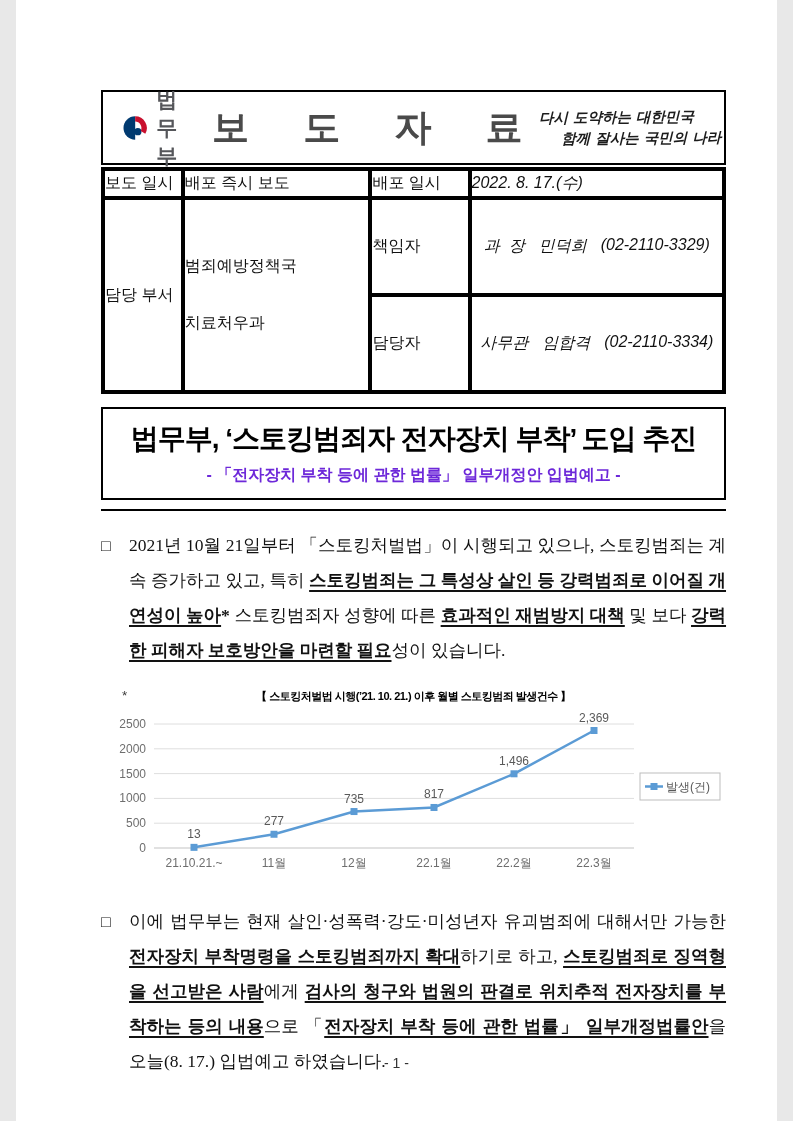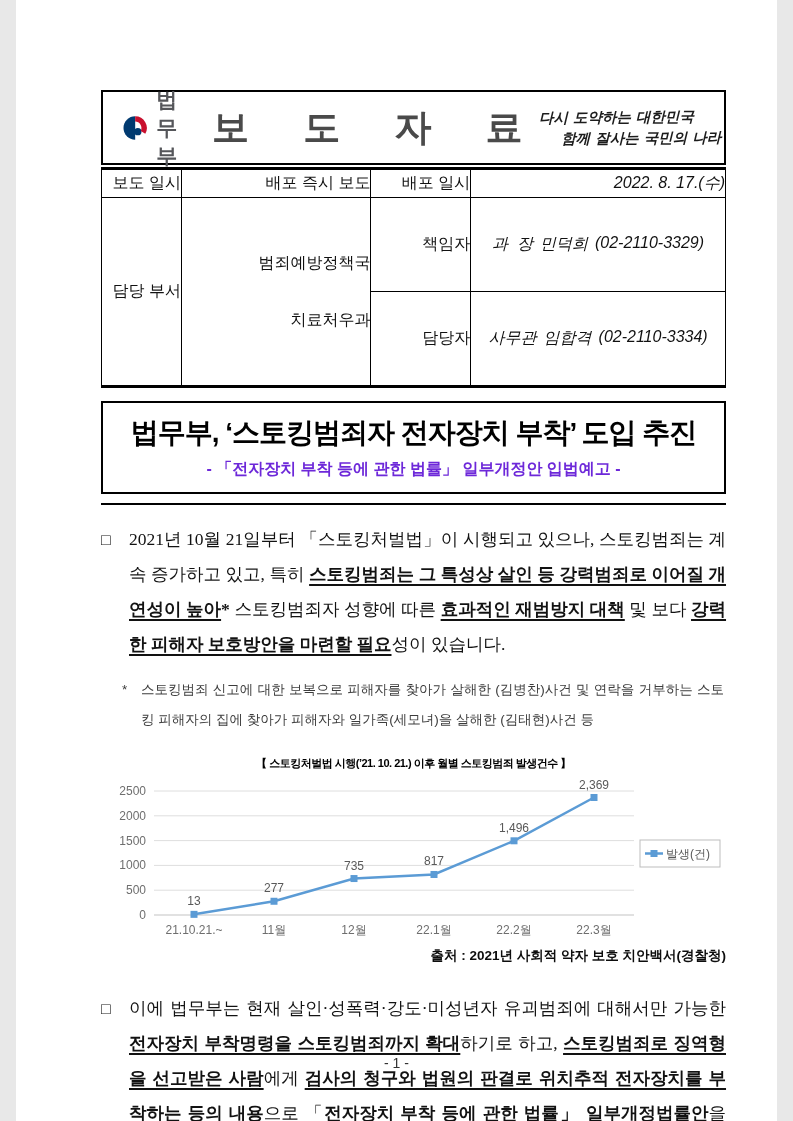--- a/index.html
+++ b/index.html
@@ -34,29 +34,29 @@
   .slogan .line2 { padding-left:22px; }
 
   
   table.info-table {
     width:100%; border-collapse:collapse; margin-top:2px;
     border-top:3px solid #000; border-bottom:3px solid #000;
     border-left:1.5px solid #000; border-right:1.5px solid #000;
     font-size:16px;
   }
   table.info-table th, table.info-table td {
-    border:1px solid #000000; text-align:right; vertical-align:middle;
+    border:4px solid #000000; text-align:left; vertical-align:middle;
     font-weight:normal; height:29px; white-space:pre;
   }
   table.info-table .c1 { width:80px; }
   table.info-table .c2 { width:190px; }
   table.info-table .c3 { width:100px; }
   table.info-table .c4 { width:255px;font-style:italic; }
   .bold { font-weight:bold; }
-  .contact { display:flex; justify-content:center; gap:7px; }
+  .contact { display:flex; justify-content:center; gap:14px; }
 
   
   .title-box {
     margin-top:13px; border:2.5px solid #000; text-align:center;
     padding:11px 4px 12px;
   }
   .main-title {
     font-size:28px; font-weight:900; letter-spacing:-1px; color:#000;
     white-space:nowrap;
   }
@@ -168,21 +168,20 @@
 
     <hr class="rule">
 
     <div class="para">
       <span class="bullet">□</span>
       <span><span>2021년 10월 21일부터 「스토킹처벌법」이 시행되고 있으나, 스토킹범죄는 계속 증가하고 있고, 특히 </span><span class="b u">스토킹범죄는 그 특성상 살인 등 강력범죄로 이어질 개연성이 높아</span><span class="b">*</span><span> 스토킹범죄자 성향에 따른 </span><span class="b u">효과적인 재범방지 대책</span><span> 및 보다 </span><span class="b u">강력한 피해자 보호방안을 마련할 필요</span><span>성이 있습니다.</span></span>
     </div>
 
     <div class="footnote">
       <span class="marker">*</span>
-      <span>스토킹범죄 신고에 대한 보복으로 피해자를 찾아가 살해한 (김병찬)사건 및 연락을 거부하는 스토킹 피해자의 집에 찾아가 피해자와 일가족(세모녀)을 살해한 (김태현)사건 등</span>
     </div>
 
     <div class="chart-block">
       <div class="chart-title">【 스토킹처벌법 시행(’21. 10. 21.) 이후 월별 스토킹범죄 발생건수 】</div>
       <svg class="chart-svg" width="620" height="166" viewBox="0 0 620 166">
           <line x1="50" y1="136" x2="530" y2="136" stroke="#c3c3c3" stroke-width="1"></line>
           <text x="42" y="140" text-anchor="end" class="tick">0</text>
           <line x1="50" y1="111.2" x2="530" y2="111.2" stroke="#dedede" stroke-width="1"></line>
           <text x="42" y="115.2" text-anchor="end" class="tick">500</text>
           <line x1="50" y1="86.4" x2="530" y2="86.4" stroke="#dedede" stroke-width="1"></line>
@@ -210,21 +209,20 @@
           <text x="330" y="86.4768" text-anchor="middle" class="dlabel">817</text>
           <rect x="406.5" y="58.2984" width="7" height="7" fill="#5B9BD5"></rect>
           <text x="410" y="52.7984" text-anchor="middle" class="dlabel">1,496</text>
           <rect x="486.5" y="14.997600000000006" width="7" height="7" fill="#5B9BD5"></rect>
           <text x="490" y="9.497600000000006" text-anchor="middle" class="dlabel">2,369</text>
           <rect x="536" y="61" width="80" height="27" fill="#fff" stroke="#bdbdbd"></rect>
           <line x1="541" y1="74.5" x2="559" y2="74.5" stroke="#5B9BD5" stroke-width="2.5"></line>
           <rect x="546.5" y="71" width="7" height="7" fill="#5B9BD5"></rect>
           <text x="562" y="79" class="dlabel">발생(건)</text>
         </svg>
-      <div class="chart-source">출처 : 2021년 사회적 약자 보호 치안백서(경찰청)</div>
     </div>
 
     <div class="para" style="margin-top:26px;">
       <span class="bullet">□</span>
       <span><span>이에 법무부는 현재 살인·성폭력·강도·미성년자 유괴범죄에 대해서만 가능한 </span><span class="b u">전자장치 부착명령을 스토킹범죄까지 확대</span><span>하기로 하고, </span><span class="b u">스토킹범죄로 징역형을 선고받은 사람</span><span>에게 </span><span class="b u">검사의 청구와 법원의 판결로 위치추적 전자장치를 부착하는 등의 내용</span><span>으로 「</span><span class="b u">전자장치 부착 등에 관한 법률」 일부개정법률안</span><span>을 오늘(8. 17.) 입법예고 하였습니다.</span></span>
     </div>
 
   </div>
 
   <div class="page-num">- 1 -</div>

